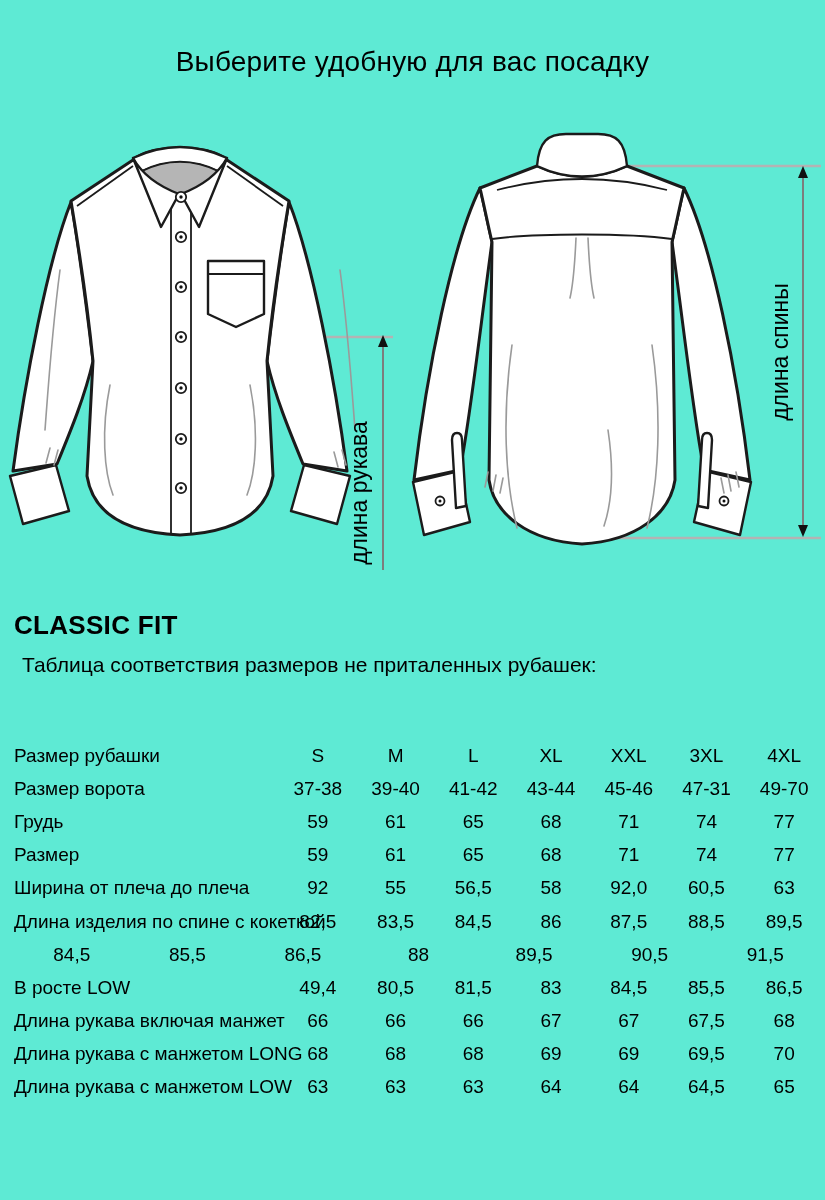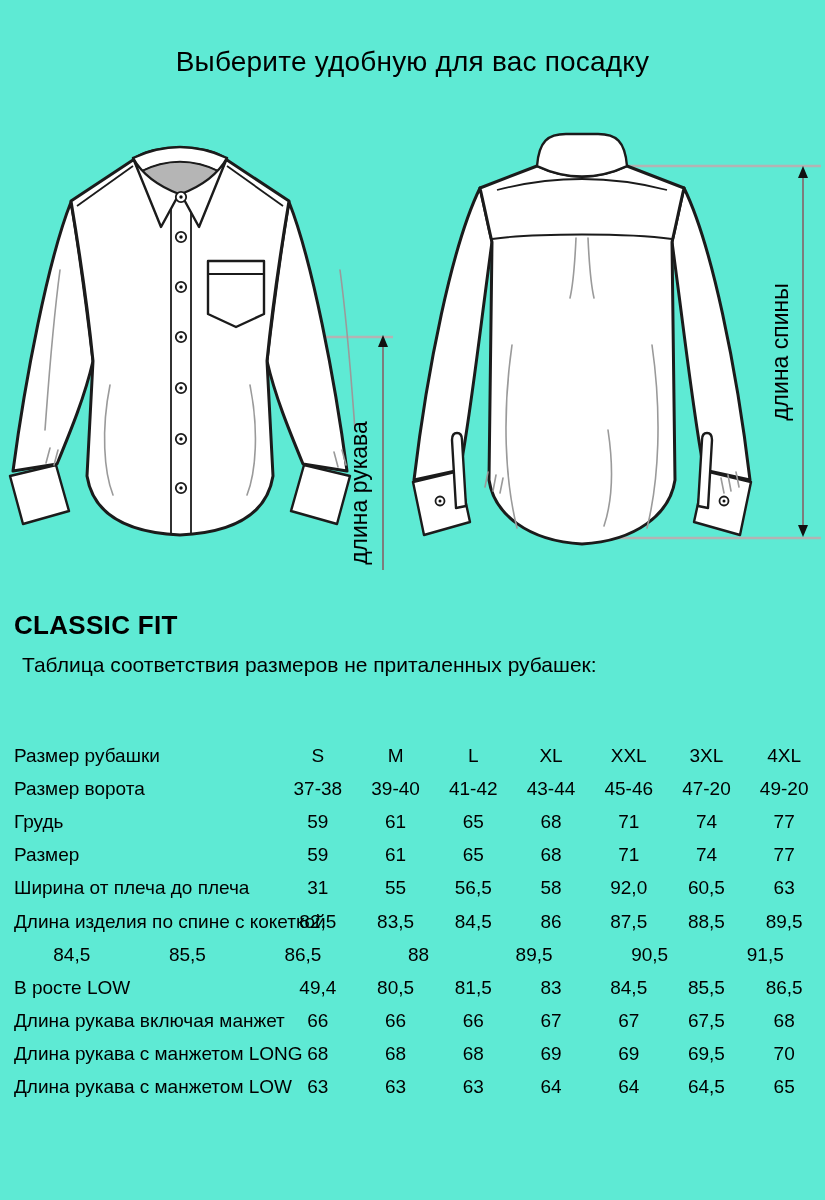--- a/index.html
+++ b/index.html
@@ -152,22 +152,22 @@
         <div class="tval">3XL</div>
         <div class="tval">4XL</div>
       </div>
       <div class="trow">
         <div class="tlabel">Размер ворота</div>
         <div class="tval">37-38</div>
         <div class="tval">39-40</div>
         <div class="tval">41-42</div>
         <div class="tval">43-44</div>
         <div class="tval">45-46</div>
-        <div class="tval">47-20</div>
-        <div class="tval">49-20</div>
+        <div class="tval">47-31</div>
+        <div class="tval">49-70</div>
       </div>
       <div class="trow">
         <div class="tlabel">Грудь</div>
         <div class="tval">59</div>
         <div class="tval">61</div>
         <div class="tval">65</div>
         <div class="tval">68</div>
         <div class="tval">71</div>
         <div class="tval">74</div>
         <div class="tval">77</div>
@@ -177,21 +177,21 @@
         <div class="tval">59</div>
         <div class="tval">61</div>
         <div class="tval">65</div>
         <div class="tval">68</div>
         <div class="tval">71</div>
         <div class="tval">74</div>
         <div class="tval">77</div>
       </div>
       <div class="trow">
         <div class="tlabel">Ширина от плеча до плеча</div>
-        <div class="tval">31</div>
+        <div class="tval">92</div>
         <div class="tval">55</div>
         <div class="tval">56,5</div>
         <div class="tval">58</div>
         <div class="tval">92,0</div>
         <div class="tval">60,5</div>
         <div class="tval">63</div>
       </div>
       <div class="trow">
         <div class="tlabel">Длина изделия по спине с кокеткой</div>
         <div class="tval">82,5</div>

